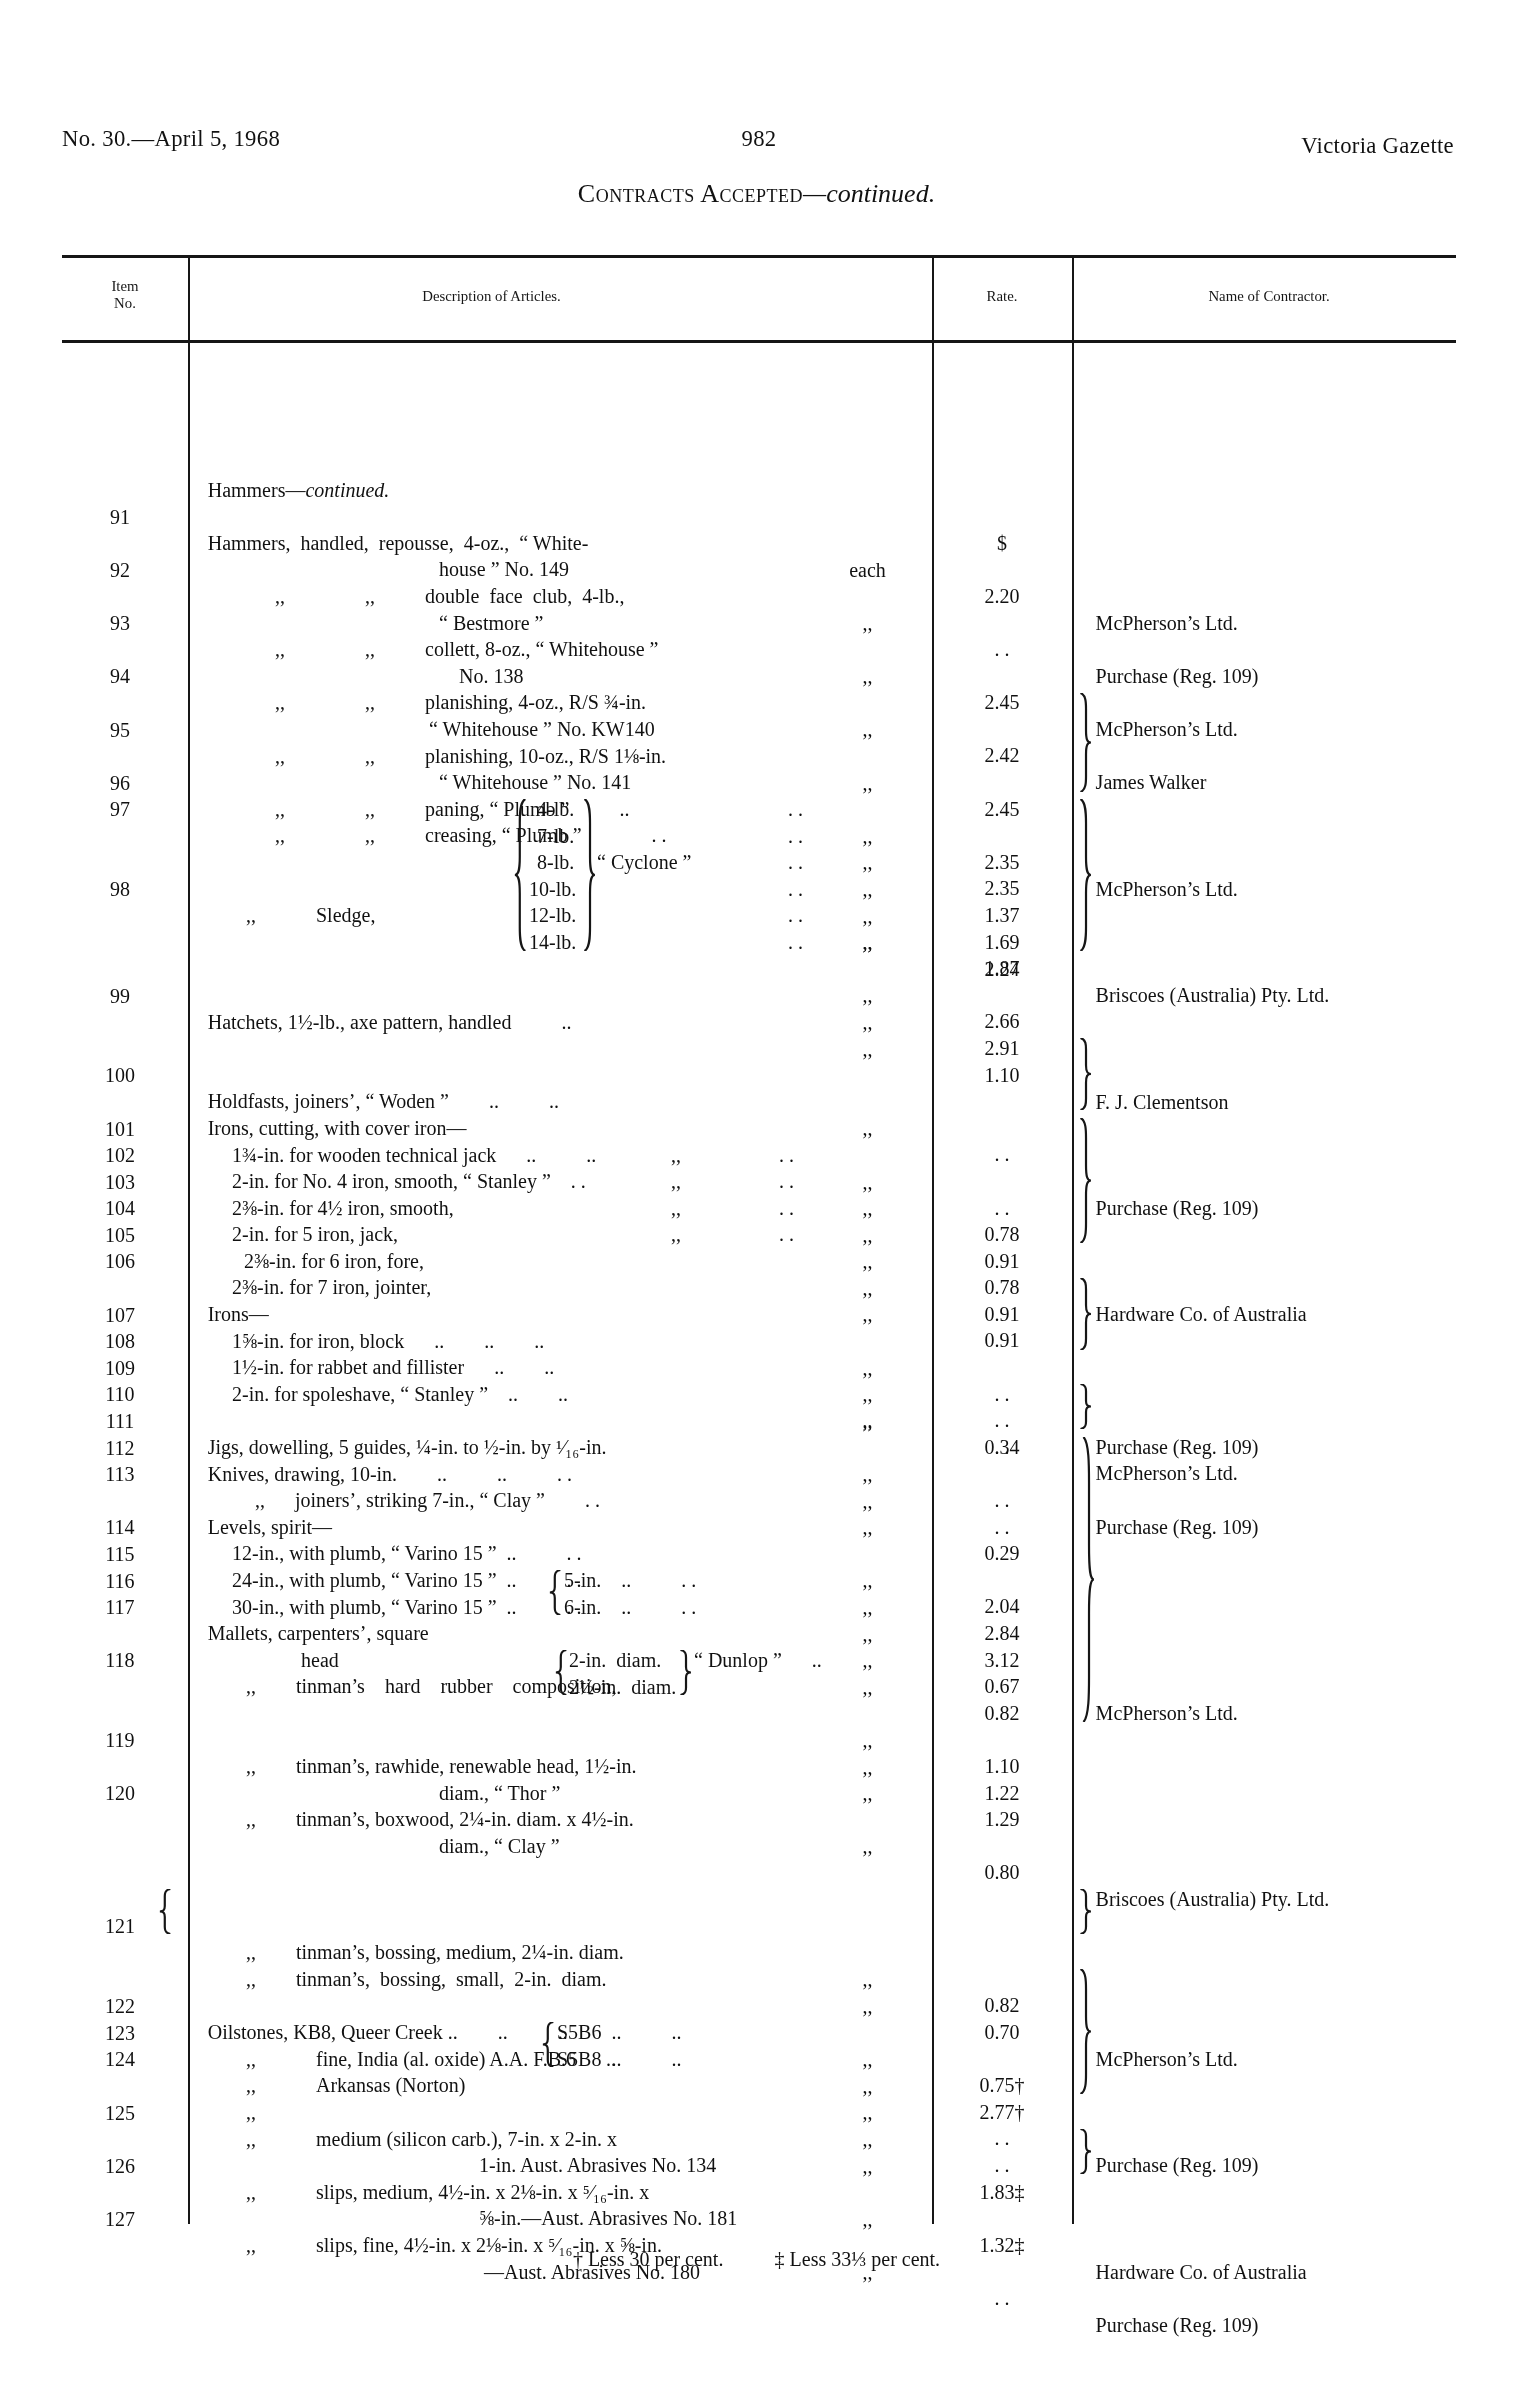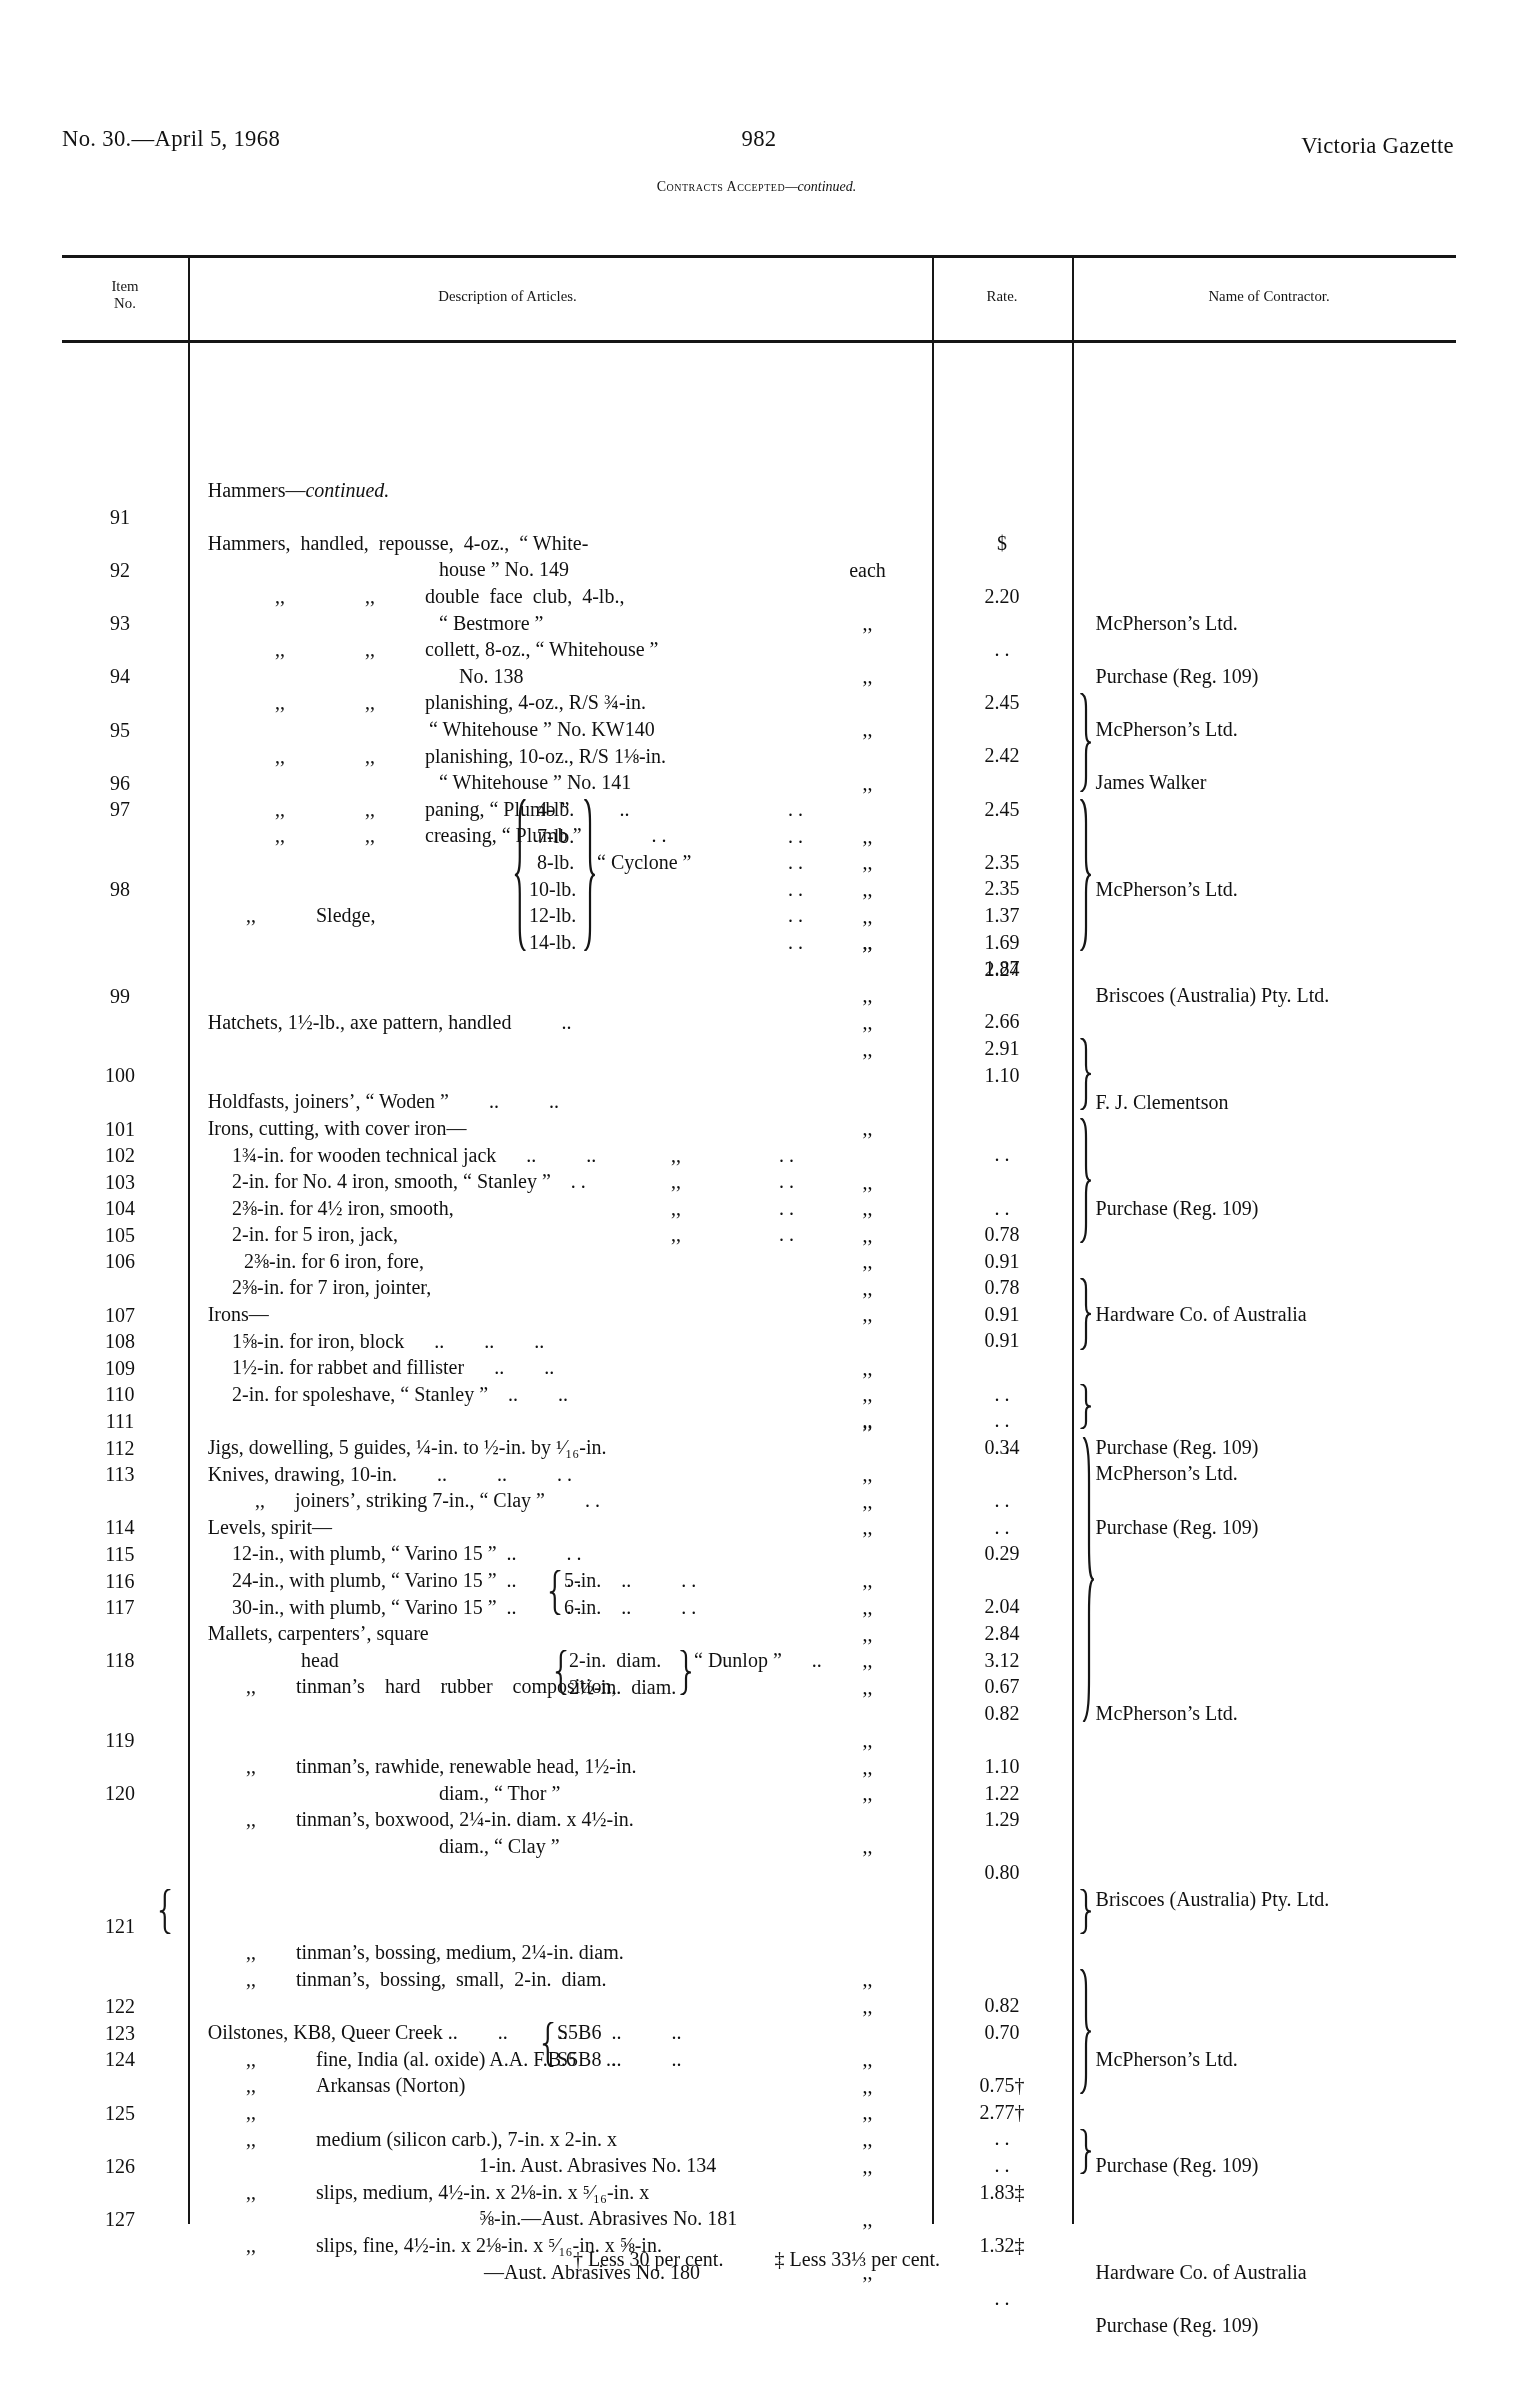--- a/index.html
+++ b/index.html
@@ -1,20 +1,20 @@
 <!DOCTYPE html>
 <html><head>
 <meta charset="utf-8">
 <style>
   html,body{margin:0;padding:0;background:#e8e8e4;}
   .page{position:relative;width:1513px;height:2407px;background:#ffffff;
         font-family:"Liberation Serif","DejaVu Serif",serif;color:#111;overflow:hidden;}
   .abs{position:absolute;}
   .masthead{font-size:22.7px;letter-spacing:0.3px;}
-  .subtitle{font-size:14px;}
+  .subtitle{font-size:26px;}
   .sc{font-variant:small-caps;letter-spacing:0.5px;}
   .it{font-style:italic;}
   .rule-h{position:absolute;background:#161616;}
   .rule-v{position:absolute;background:#161616;width:2px;}
   .colhead{position:absolute;font-size:14.8px;text-align:center;line-height:16.7px;color:#161616;}
   .tbody{position:absolute;left:0;top:0;width:1513px;}
   .row{position:absolute;left:0;width:1513px;height:26.6px;font-size:20px;line-height:26.6px;white-space:pre;}
   .cell-no{position:absolute;left:62px;width:116px;text-align:center;}
   .cell-desc{position:absolute;left:188px;width:744px;overflow:hidden;}
   .cell-desc > span{display:inline-block;white-space:pre;}
@@ -43,21 +43,21 @@
   <div class="rule-h" style="left:62px;top:255px;width:1394px;height:3px;"></div>
   <div class="rule-h" style="left:62px;top:340px;width:1394px;height:3px;"></div>
   <div class="rule-v" style="left:188px;top:255px;height:1969px;"></div>
   <div class="rule-v" style="left:932px;top:255px;height:1969px;"></div>
   <div class="rule-v" style="left:1072px;top:255px;height:1969px;"></div>
 
   <div class="colhead" style="left:62px;top:278px;width:126px;">
     <div>Item</div>
     <div>No.</div>
   </div>
-  <div class="colhead" style="left:204px;top:288px;width:607px;">Description of Articles.</div>
+  <div class="colhead" style="left:188px;top:288px;width:607px;">Description of Articles.</div>
   <div class="colhead" style="left:932px;top:288px;width:140px;">Rate.</div>
   <div class="colhead" style="left:1072px;top:288px;width:394px;">Name of Contractor.</div>
 
   <div class="tbody" id="tbody">
       <div class="row" style="top: 424px;">
       <span class="cell-no"></span>
       <span class="cell-desc"><span style="padding-left: 19.7px;">Hammers—</span><span class="it">continued.</span></span>
       <span class="cell-unit"></span>
       <span class="cell-rate">$</span>
       <span class="cell-contractor"></span>

